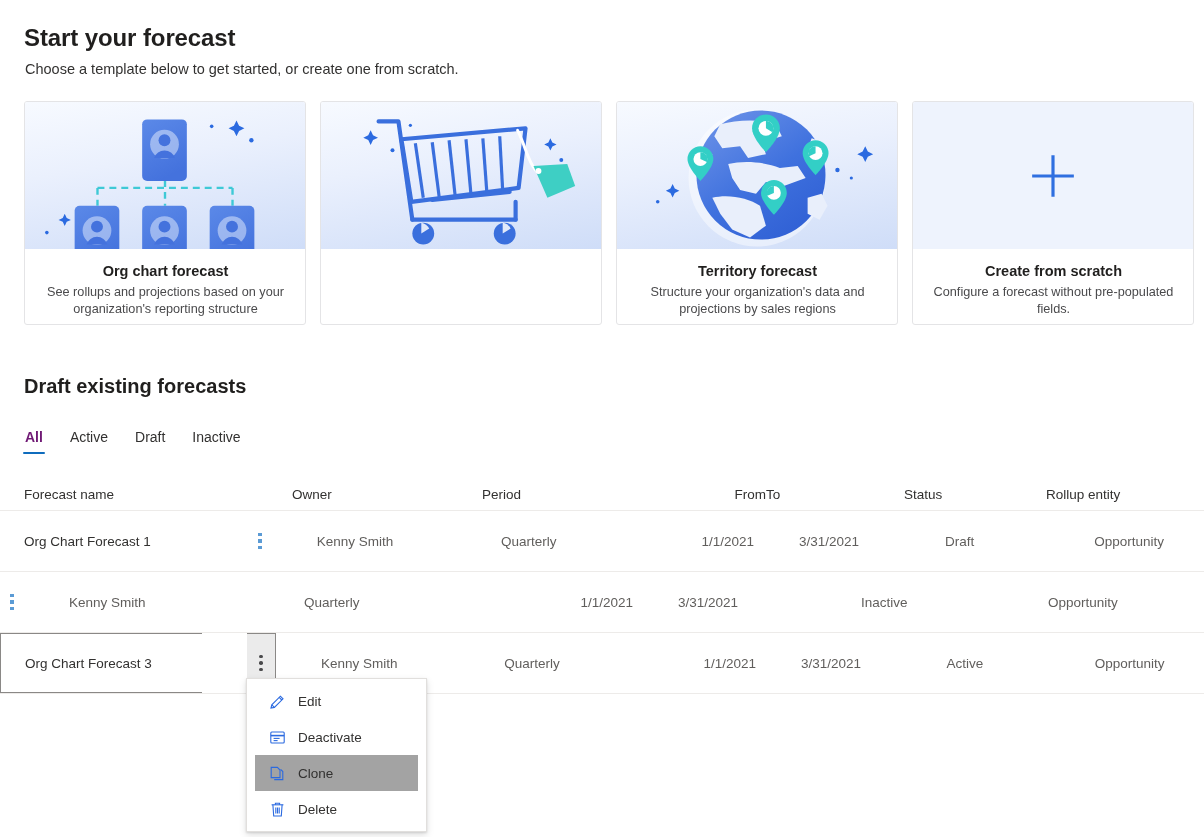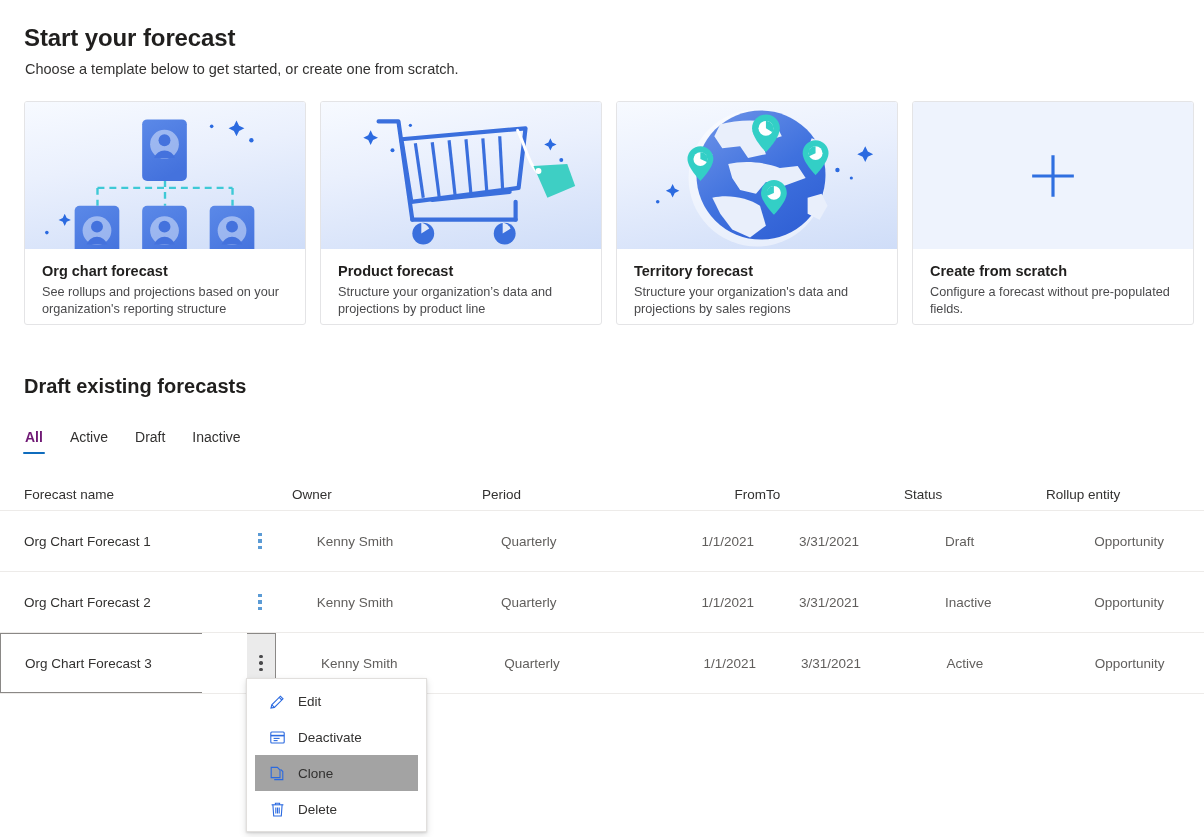--- a/index.html
+++ b/index.html
@@ -35,21 +35,21 @@
     display: flex; flex-direction: column;
     cursor: pointer;
   }
   .card-art {
     height: 147px; width: 100%;
     position: relative; overflow: hidden;
     background: linear-gradient(170deg, #f7faff 0%, #eaf0fd 40%, #cfddf8 100%);
   }
   .card-art.flat { background: #eef3fd; }
   .card-art svg { position: absolute; left: 0; top: 0; width: 100%; height: 100%; }
-  .card-body { padding: 14px 16px 0 17px; }
+  .card-body { padding: 14px 16px 0 17px; text-align: center; }
   .card-title { font-size: 14.5px; font-weight: 600; color: #201f1e; margin-bottom: 5px; }
   .card-desc { font-size: 12.7px; line-height: 16.5px; color: #4a4a4c; }
 
   
   .section-title {
     position: absolute; left: 24px; top: 375px;
     font-size: 20px; font-weight: 600; color: #201f1e;
   }
   .tabs { position: absolute; left: 23px; top: 427px; display: flex; gap: 23px; }
   .tab {
@@ -206,24 +206,20 @@
           <path d="M198 28 C206 44 208 58 216 68" stroke="#ffffff" stroke-width="3" fill="none" stroke-linecap="round"></path>
           <path d="M214 64 L248 62 L256 84 L228 96 Z" fill="#3ecfc4"></path>
           <circle cx="219" cy="69" r="3" fill="#ffffff"></circle>
           <path d="M50 28 l2.4 5 5 2.4 -5 2.4 -2.4 5 -2.4 -5 -5 -2.4 5 -2.4 z" fill="#2b6ae0"></path>
           <path d="M231 36 l2 4.2 4.2 2 -4.2 2 -2 4.2 -2 -4.2 -4.2 -2 4.2 -2 z" fill="#2b6ae0"></path>
           <circle cx="72" cy="48" r="2" fill="#2b6ae0"></circle>
           <circle cx="90" cy="23" r="1.6" fill="#2b6ae0"></circle>
           <circle cx="242" cy="58" r="2" fill="#2b6ae0"></circle>
         </svg>
       </div>
-      <div class="card-body">
-        <div class="card-title">Product forecast</div>
-        <div class="card-desc">Structure your organization’s data and projections by product line</div>
-      </div>
     </div>
 
     <div class="card">
       <div class="card-art">
         <svg viewBox="0 0 282 147" xmlns="http://www.w3.org/2000/svg">
           <defs>
             <linearGradient id="globeg" x1="0.1" y1="0" x2="0.8" y2="1">
               <stop offset="0%" stop-color="#6d93e8"></stop>
               <stop offset="55%" stop-color="#3f71de"></stop>
               <stop offset="100%" stop-color="#2f5fd4"></stop>
@@ -323,21 +319,20 @@
       </div>
       <div class="cell c-owner">Kenny Smith</div>
       <div class="cell c-period">Quarterly</div>
       <div class="cell c-from">1/1/2021</div>
       <div class="cell c-to">3/31/2021</div>
       <div class="cell c-status">Draft</div>
       <div class="cell c-rollup">Opportunity</div>
     </div>
 
     <div class="trow tbody-row">
-      <div class="cell c-name">Org Chart Forecast 2</div>
       <div class="cell c-kebab">
         <div class="kebab-btn">
           <i></i>
           <i></i>
           <i></i>
         </div>
       </div>
       <div class="cell c-owner">Kenny Smith</div>
       <div class="cell c-period">Quarterly</div>
       <div class="cell c-from">1/1/2021</div>

